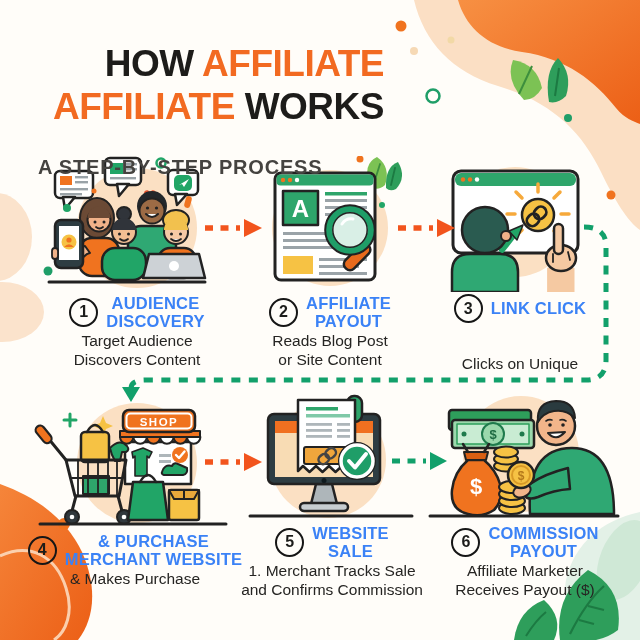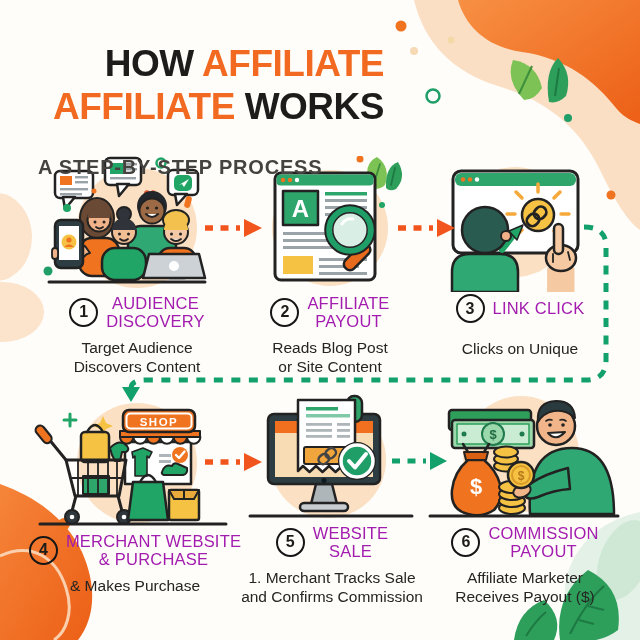--- a/index.html
+++ b/index.html
@@ -18,25 +18,25 @@
   #step3{left:418px;top:156px;width:204px;}
   #step4{left:26px;top:398px;width:218px;}
   #step5{left:228px;top:390px;width:208px;}
   #step6{left:416px;top:390px;width:218px;}
   .illus{display:block;}
   .illus *{stroke-linejoin:round;stroke-linecap:round;}
   .caption{display:flex;flex-direction:column;align-items:center;margin-top:2px;}
   .cap-head{display:flex;align-items:center;justify-content:center;gap:8px;}
   .num{width:29px;height:29px;border:2.5px solid #161616;border-radius:50%;display:flex;
        align-items:center;justify-content:center;font-weight:700;font-size:16px;flex:0 0 auto;box-sizing:border-box;}
-  .cap-title{font-weight:400;font-size:16.5px;line-height:1.12;text-align:center;letter-spacing:0.2px;color:#a21caf;}
+  .cap-title{font-weight:700;font-size:16.5px;line-height:1.12;text-align:center;letter-spacing:0.2px;color:#3b82f6;}
   .cap-title span{display:block;}
-  .cap-sub{margin-top:7px;font-size:15.5px;line-height:1.25;text-align:center;color:#262523;}
+  .cap-sub{font-size:15.5px;line-height:1.25;text-align:center;color:#262523;}
   .cap-sub span{display:block;white-space:nowrap;}
-  .gap-lg .cap-sub{margin-top:16px;}
+  .gap-lg .cap-sub{margin-top:31px;}
 </style>
 </head>
 <body>
 
 <div class="canvas">
 
   <svg class="layer decor" viewBox="0 0 640 640">
     <defs>
       <linearGradient id="gradO" x1="0" y1="0" x2="1" y2="1">
         <stop offset="0" stop-color="#F79043"></stop>
@@ -356,22 +356,22 @@
         <rect x="143" y="92" width="30" height="30" rx="2" fill="#F6C244" stroke="#222" stroke-width="2.5"></rect>
         <path d="M143 92 L173 92 L168 101 L148 101 Z" fill="#E9A93B" stroke="#222" stroke-width="2"></path>
         <path d="M158 92 L158 101" stroke="#222" stroke-width="2"></path>
       </g>
       <line x1="14" y1="126" x2="200" y2="126" stroke="#222" stroke-width="3"></line>
     </svg>
     <div class="caption">
       <div class="cap-head">
         <span class="num">4</span>
         <span class="cap-title">
-          <span>MERCHANT WEBSITE</span>
-            <span>&amp; PURCHASE</span>
+          <span>&amp; PURCHASE</span>
+            <span>MERCHANT WEBSITE</span>
         </span>
       </div>
       <div class="cap-sub">
           <span>&amp; Makes Purchase</span>
       </div>
     </div>
   </div>
 
   <div class="step" id="step5">
     <svg class="illus" width="208" height="132" viewBox="0 0 208 132">

